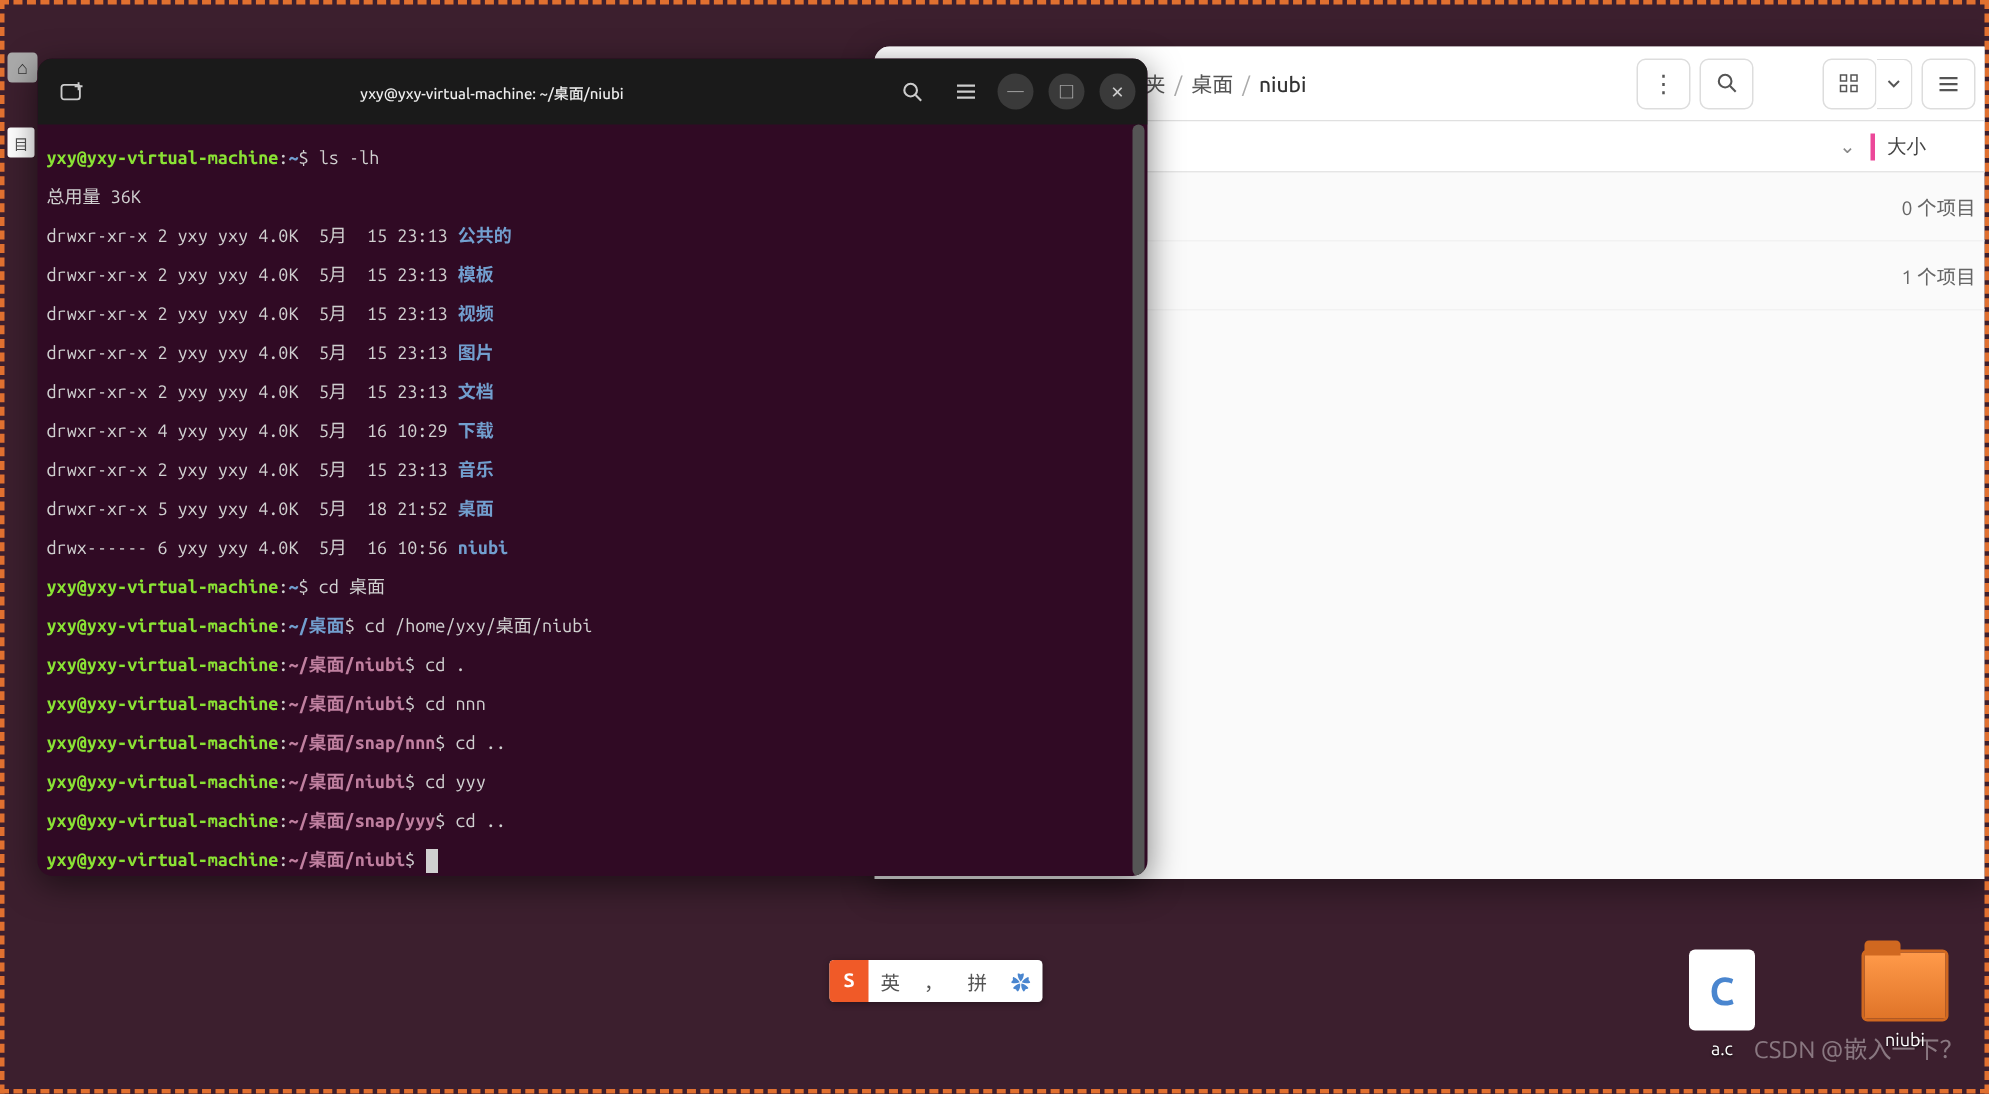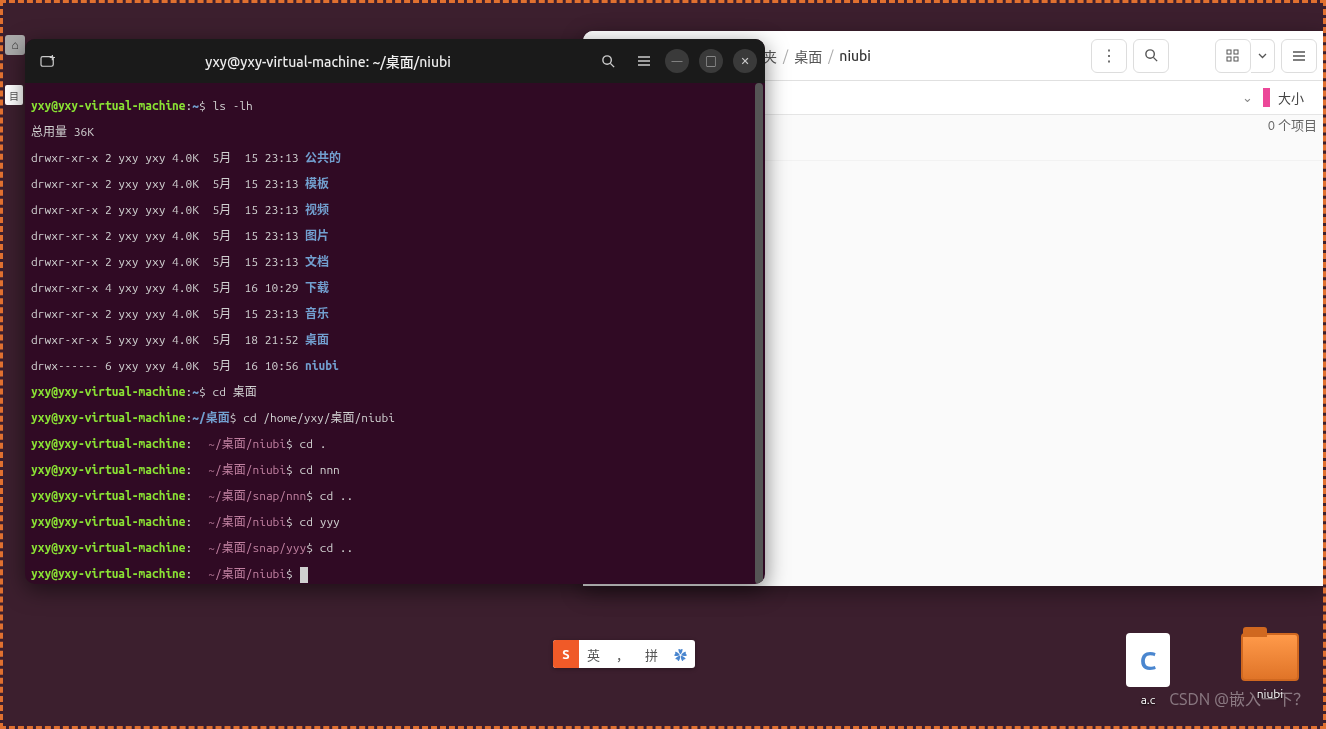--- a/index.html
+++ b/index.html
@@ -40,21 +40,21 @@
   display: flex;
   align-items: center;
   justify-content: center;
   color: #ddd;
   background: transparent;
 }
 .terminal-title {
   flex: 1;
   text-align: center;
   color: #eee;
-  font-size: 14px;
+  font-size: 10px;
   font-weight: 500;
 }
 .window-controls {
   display: flex;
   gap: 10px;
 }
 .win-btn {
   width: 24px;
   height: 24px;
   border-radius: 50%;
@@ -81,21 +81,21 @@
   position: absolute;
   right: 2px;
   top: 0;
   width: 8px;
   height: 100%;
   background: #555;
   border-radius: 4px;
 }
 .prompt-user { color: #8ae234; font-weight: bold; }
 .prompt-path { color: #729fcf; font-weight: bold; }
-.prompt-path-deep { color: #c080a0; font-weight: normal; margin-left: 16px; }
+.prompt-path-deep { color: #c080a0; font-weight: bold; }
 .dir-folder { color: #729fcf; font-weight: bold; }
 .blink-cursor {
   display: inline-block;
   width: 8px;
   height: 16px;
   background: #d0d0d0;
   vertical-align: middle;
 }
 
 
@@ -145,26 +145,26 @@
   height: 34px;
   background: #fff;
   border-bottom: 1px solid #e5e5e5;
   display: flex;
   align-items: center;
   font-size: 13px;
   color: #444;
 }
 .col-name { flex: 1; padding-left: 14px; display: flex; align-items: center; }
 .col-name .chev { margin-left: auto; margin-right: 10px; color: #888; }
-.col-size { width: 64px; padding-left: 8px; border-left: 7px solid #ec4899; }
+.col-size { width: 80px; padding-left: 8px; border-left: 3px solid #ec4899; font-family: Liberation Mono, monospace; }
 .files-list { }
 .file-row {
   height: 46px;
   display: flex;
-  align-items: flex-start;
+  align-items: center;
   padding: 0 10px;
   border-bottom: 1px solid #f2f2f2;
   font-size: 14px;
   color: #333;
 }
 .file-row .folder-icon {
   width: 30px;
   height: 26px;
   margin-right: 10px;
   background: linear-gradient(#f89b3c, #e07428);
@@ -348,20 +348,25 @@
       <span>名称</span>
       <span class="chev">⌄</span>
     </div>
     <div class="col-size">大小</div>
   </div>
   <div class="files-list" id="files-list">
       <div class="file-row">
         <div class="folder-icon"></div>
         <div class="fname">nnn</div>
         <div class="fsize">0 个项目</div>
+      </div>
+      <div class="file-row">
+        <div class="folder-icon"></div>
+        <div class="fname">yyy</div>
+        <div class="fsize">1 个项目</div>
       </div>
     </div>
 </div>
 
 <div class="terminal-window">
   <div class="terminal-header">
     <div class="header-btn">
       <svg width="16" height="14" viewBox="0 0 18 16">
           <rect x="1" y="3" width="14" height="11" rx="2" fill="none" stroke="#ccc" stroke-width="1.4"></rect>
           <line x1="14" y1="1" x2="14" y2="7" stroke="#ccc" stroke-width="1.4"></line>

